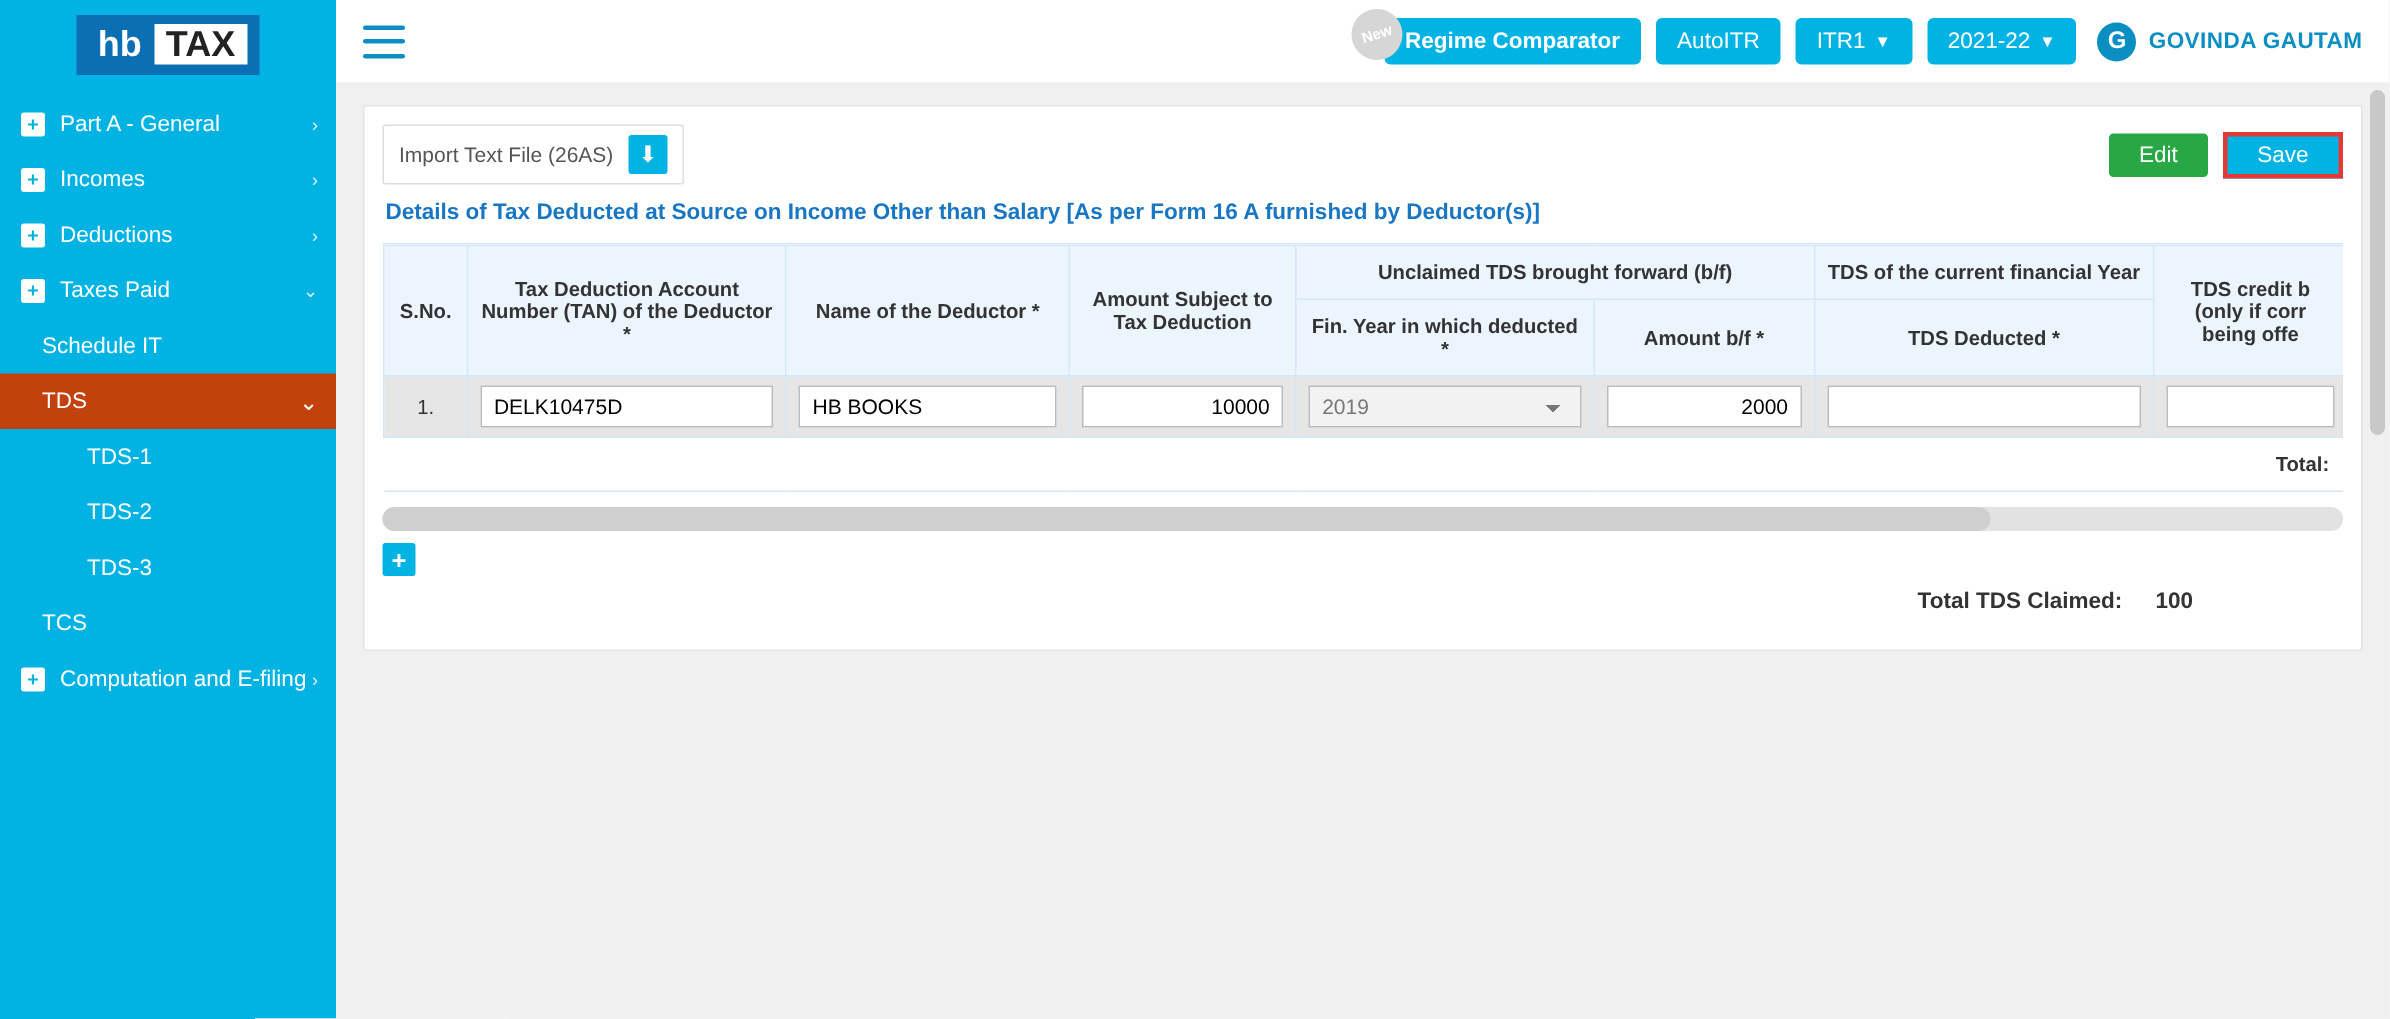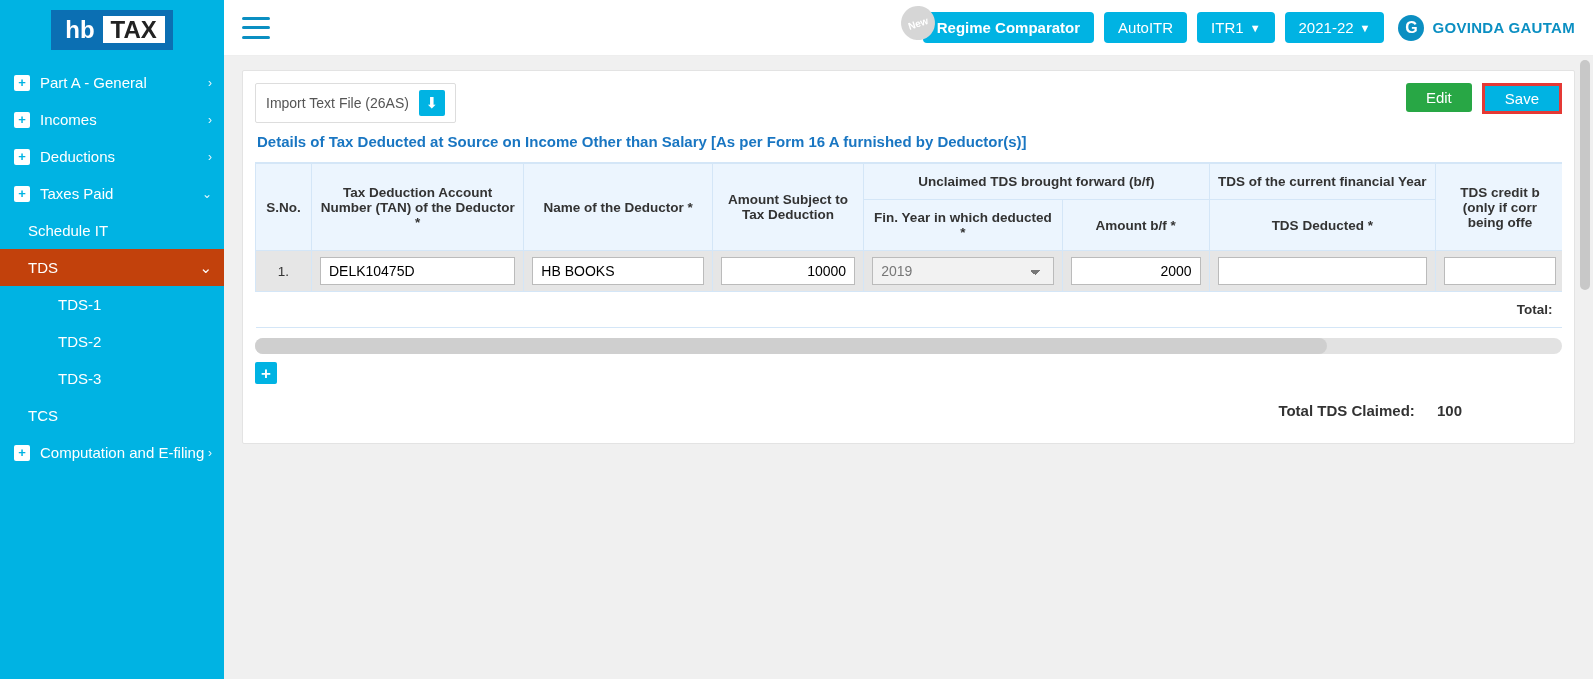--- a/index.html
+++ b/index.html
@@ -25,21 +25,21 @@
 .topbar-spacer { flex: 1; }
 .top-btn { background: #00B3E3; color: #fff; border: none; border-radius: 4px; padding: 7px 14px; font-size: 15px; margin-left: 10px; cursor: pointer; display: inline-flex; align-items: center; gap: 6px; position: relative; }
 .top-btn.reg { font-weight: 600; }
 .new-badge { position: absolute; left: -22px; top: -6px; background: #d6d6d6; color: #fff; width: 34px; height: 34px; border-radius: 50%; display: flex; align-items: center; justify-content: center; font-size: 10px; transform: rotate(-18deg); }
 .chev-down { font-size: 11px; }
 .avatar { width: 26px; height: 26px; border-radius: 50%; background: #0b8fc2; color: #fff; display: inline-flex; align-items: center; justify-content: center; font-weight: bold; margin-left: 14px; }
 .username { color: #0b8fc2; font-weight: 700; font-size: 15px; margin-left: 8px; letter-spacing: 0.3px; }
 
 .content { padding: 14px 18px; }
 .panel { background: #fff; border: 1px solid #e3e3e3; border-radius: 2px; padding: 12px 12px 24px; }
-.toolbar-row { display: flex; align-items: flex-start; margin-bottom: 10px; }
+.toolbar-row { display: flex; align-items: center; margin-bottom: 10px; }
 .import-box { border: 1px solid #ddd; background: #fff; display: inline-flex; align-items: center; padding: 6px 10px; font-size: 14px; color: #555; border-radius: 2px; }
 .import-ico { background: #00B3E3; color: #fff; width: 26px; height: 26px; display: inline-flex; align-items: center; justify-content: center; margin-left: 10px; border-radius: 2px; font-size: 15px; }
 .spacer { flex: 1; }
 .btn-edit { background: #28a745; color: #fff; border: none; padding: 6px 20px; font-size: 15px; border-radius: 3px; cursor: pointer; margin-right: 10px; margin-left: 48px; }
 .btn-save { background: #00B3E3; color: #fff; border: 3px solid #e53935; padding: 4px 20px; font-size: 15px; border-radius: 0; cursor: pointer; }
 
 .section-title { color: #1976c2; font-size: 15px; font-weight: 600; margin: 4px 0 12px 2px; }
 
 .table-wrap { overflow-x: auto; border-top: 1px solid #d4e6f7; position: relative; }
 .tbl { border-collapse: collapse; table-layout: fixed; min-width: 1310px; }
@@ -59,21 +59,21 @@
 .c-credit { width: 130px; }
 
 .total-row td { background: #fff; border-left: none; border-right: none; text-align: right; color: #333; font-weight: 600; padding: 10px 12px; }
 
 .hscroll { height: 16px; background: #e2e2e2; border-radius: 8px; margin-top: 10px; position: relative; }
 .hscroll-thumb { position: absolute; left: 0; top: 0; height: 100%; width: 82%; background: #cfcfcf; border-radius: 8px; }
 
 .add-row { margin-top: 8px; }
 .add-row button { width: 22px; height: 22px; background: #00B3E3; color: #fff; border: none; font-size: 17px; font-weight: bold; cursor: pointer; border-radius: 2px; line-height: 1; }
 
-.footer-total { text-align: right; font-size: 15px; font-weight: 600; color: #333; margin-top: 18px; padding-right: 100px; }
+.footer-total { text-align: right; font-size: 15px; font-weight: 600; color: #333; margin-top: 8px; padding-right: 100px; }
 .footer-total span.lbl { margin-right: 18px; }
 
 .vscroll-track { position: absolute; right: 3px; top: 60px; width: 10px; height: 600px; background: #f0f0f0; border-radius: 5px; }
 .vscroll-thumb { width: 100%; height: 230px; background: #c8c8c8; border-radius: 5px; }
 </style>
 </head>
 <body>
 
 <aside class="sidebar">
   <div class="logo-wrap">

